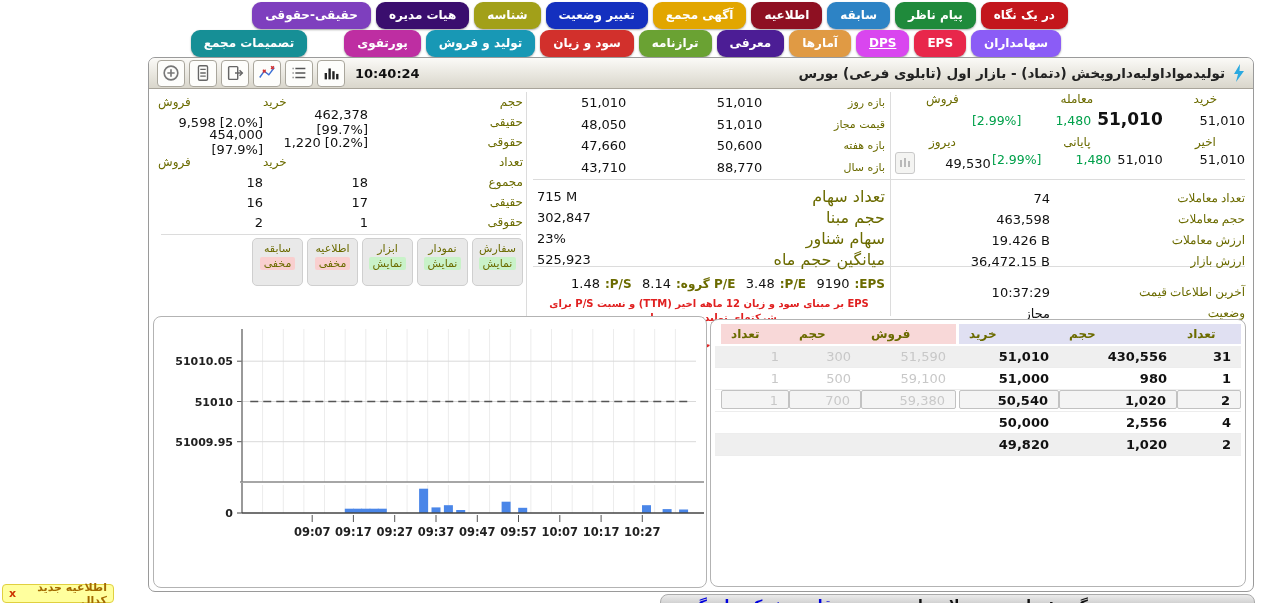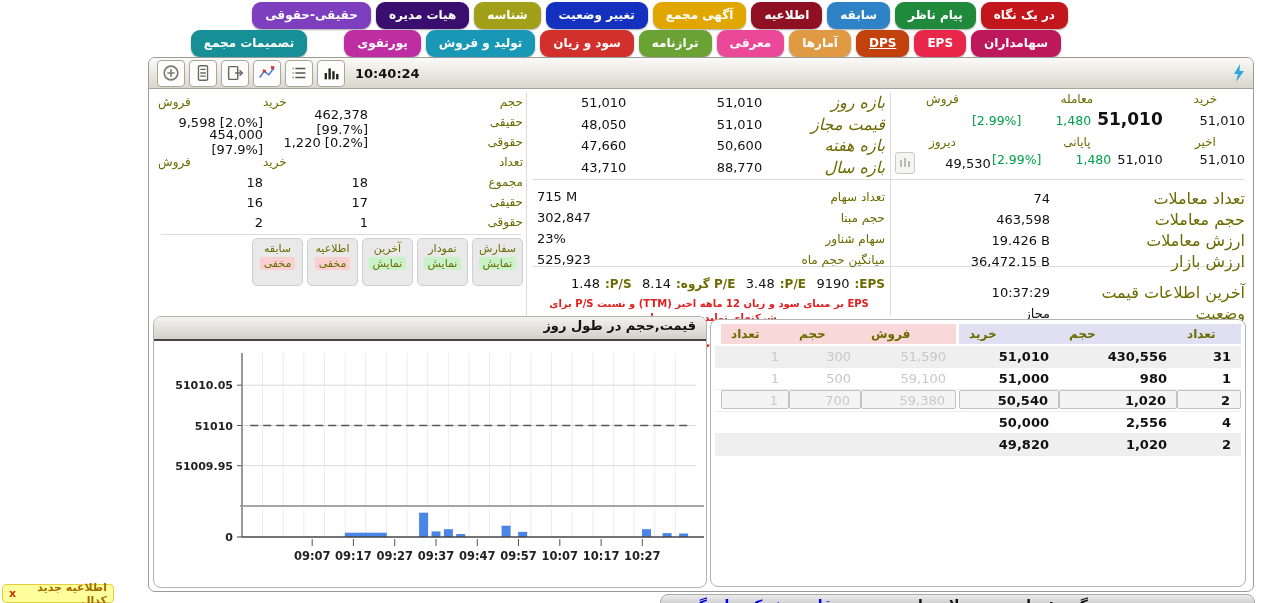--- a/index.html
+++ b/index.html
@@ -43,32 +43,32 @@
   .pg-hdr .pg-c2{justify-content:center;}
   .pg-val1{height:26px;align-items:baseline;}
   .pg-val2{height:22px;}
   .big-price{font-size:17px;font-weight:bold;direction:ltr;}
   .sm{font-size:12.5px;margin-left:28px;}
   .yst-num{direction:ltr;text-align:right;flex:1;}
   .mini-btn{width:18px;height:20px;border:1px solid #c9c9c9;border-radius:3px;background:#f4f4f2;
             display:flex;align-items:center;justify-content:center;margin-left:2px;cursor:pointer;}
   .stat-block{margin-top:14px;}
   .stat-row{display:flex;height:21px;align-items:center;}
-  .stat-row .lbl{width:185px;font-size:16px;}
+  .stat-row .lbl{width:185px;font-size:12px;font-family:Liberation Serif, serif;}
   .stat-row .val{width:110px;direction:ltr;text-align:right;padding-right:10px;font-size:13px;}
   .lastinfo{margin-top:10px;}
 
   
   .colB{position:absolute;top:34px;right:368px;width:352px;font-size:13px;}
   .rg-row{display:flex;height:21.5px;align-items:center;}
-  .rg-lbl{width:90px;font-size:16px;font-style:italic;}
+  .rg-lbl{width:90px;font-size:11px;}
   .rg-v1,.rg-v2{width:105px;direction:ltr;text-align:right;padding-left:0;padding-right:45px;box-sizing:border-box;width:150px;}
   .rg-v1{width:150px;} .rg-v2{width:153px;}
   .st-row{display:flex;height:21px;align-items:center;}
-  .st-lbl{width:195px;font-size:12px;}
+  .st-lbl{width:195px;font-size:16px;}
   .st-val{width:153px;direction:ltr;text-align:left;padding-right:45px;box-sizing:border-box;}
   .eps-row{display:flex;margin-top:6px;padding-left:38px;justify-content:space-between;height:18px;align-items:baseline;}
   .eps-pair{display:flex;gap:5px;align-items:baseline;}
   .eps-pair .l{font-size:12px;font-weight:bold;}
   .eps-pair .v{font-size:13px;direction:ltr;}
   .disclaimer{margin-top:3px;color:#e02020;font-size:10px;font-weight:bold;text-align:center;line-height:1.35;}
 
   
   .colC{position:absolute;top:34px;right:730px;width:366px;font-size:13px;}
   .vt-row{display:flex;height:20px;align-items:center;}
@@ -131,40 +131,41 @@
       <div class="tab" style="background: rgb(31, 138, 59);">پیام ناظر</div>
       <div class="tab" style="background: rgb(45, 131, 197);">سابقه</div>
       <div class="tab" style="background: rgb(142, 16, 34);">اطلاعیه</div>
       <div class="tab" style="background: rgb(226, 166, 0);">آگهی مجمع</div>
       <div class="tab" style="background: rgb(20, 48, 191);">تغییر وضعیت</div>
       <div class="tab" style="background: rgb(162, 160, 25);">شناسه</div>
       <div class="tab" style="background: rgb(58, 14, 110);">هیات مدیره</div>
       <div class="tab" style="background: rgb(126, 63, 190);">حقیقی-حقوقی</div>
     </div>
   <div class="tabs tabs-row2">
-      <div class="tab" style="background: #be185d;">سهامداران</div>
+      <div class="tab" style="background: #8b5cf6;">سهامداران</div>
       <div class="tab" style="background: rgb(232, 39, 75);">EPS</div>
-      <div class="tab" style="background: #c2410c; text-decoration: underline;">DPS</div>
+      <div class="tab" style="background: #d946ef; text-decoration: underline;">DPS</div>
       <div class="tab" style="background: rgb(224, 154, 68);">آمارها</div>
-      <div class="tab" style="background: #ec4899;">معرفی</div>
+      <div class="tab" style="background: #4c1d95;">معرفی</div>
       <div class="tab" style="background: rgb(106, 162, 51);">ترازنامه</div>
       <div class="tab" style="background: rgb(210, 48, 44);">سود و زیان</div>
       <div class="tab" style="background: rgb(24, 152, 181);">تولید و فروش</div>
       <div class="tab" style="background: rgb(190, 46, 162); margin-left: 32px;">پورتفوی</div>
       <div class="tab" style="background: rgb(22, 143, 150);">تصمیمات مجمع</div>
     </div>
 
   <div class="panel">
 
     <div class="titlebar">
       <span style="display:flex;">
         <svg width="12" height="18" viewBox="0 0 12 18">
             <polygon points="7,0 1,10 5,10 3,18 11,7 6.5,7" fill="#2aa9e0"></polygon>
           </svg>
       </span>
+      <span class="title-text">تولیدمواداولیه‌داروپخش (دتماد) - بازار اول (تابلوی فرعی) بورس</span>
       <span class="tb-spacer"></span>
       <span class="tb-time">10:40:24</span>
       <span class="icon-btn">
         <svg width="20" height="20" viewBox="0 0 22 22">
             <g fill="#222">
               <rect x="4" y="11" width="2.6" height="7"></rect>
               <rect x="8.2" y="6" width="2.6" height="12"></rect>
               <rect x="12.4" y="9" width="2.6" height="9"></rect>
               <rect x="16.6" y="12" width="2.6" height="6"></rect>
             </g>
@@ -406,37 +407,36 @@
         <div class="tools-row">
             <div class="tool-btn">
     <div class="tool-name">سفارش</div>
     <span class="tool-state on">نمایش</span>
   </div>
             <div class="tool-btn">
     <div class="tool-name">نمودار</div>
     <span class="tool-state on">نمایش</span>
   </div>
             <div class="tool-btn">
-    <div class="tool-name">آخرین</div>
+    <div class="tool-name">ابزار</div>
     <span class="tool-state on">نمایش</span>
   </div>
             <div class="tool-btn">
     <div class="tool-name">اطلاعیه</div>
     <span class="tool-state off">مخفی</span>
   </div>
             <div class="tool-btn">
     <div class="tool-name">سابقه</div>
     <span class="tool-state off">مخفی</span>
   </div>
           </div>
       </div>
     </div>
 
     <div class="chartbox">
-      <div class="chart-head">قیمت,حجم در طول روز</div>
       <svg id="chart-svg" width="550" height="244">
           <line x1="106.6" y1="12" x2="106.6" y2="165" stroke="#ececec"></line>
           <line x1="106.6" y1="168" x2="106.6" y2="196" stroke="#ececec"></line>
           <line x1="127.3" y1="12" x2="127.3" y2="165" stroke="#ececec"></line>
           <line x1="127.3" y1="168" x2="127.3" y2="196" stroke="#ececec"></line>
           <line x1="147.9" y1="12" x2="147.9" y2="165" stroke="#ececec"></line>
           <line x1="147.9" y1="168" x2="147.9" y2="196" stroke="#ececec"></line>
           <line x1="168.5" y1="12" x2="168.5" y2="165" stroke="#ececec"></line>
           <line x1="168.5" y1="168" x2="168.5" y2="196" stroke="#ececec"></line>
           <line x1="189.2" y1="12" x2="189.2" y2="165" stroke="#ececec"></line>

